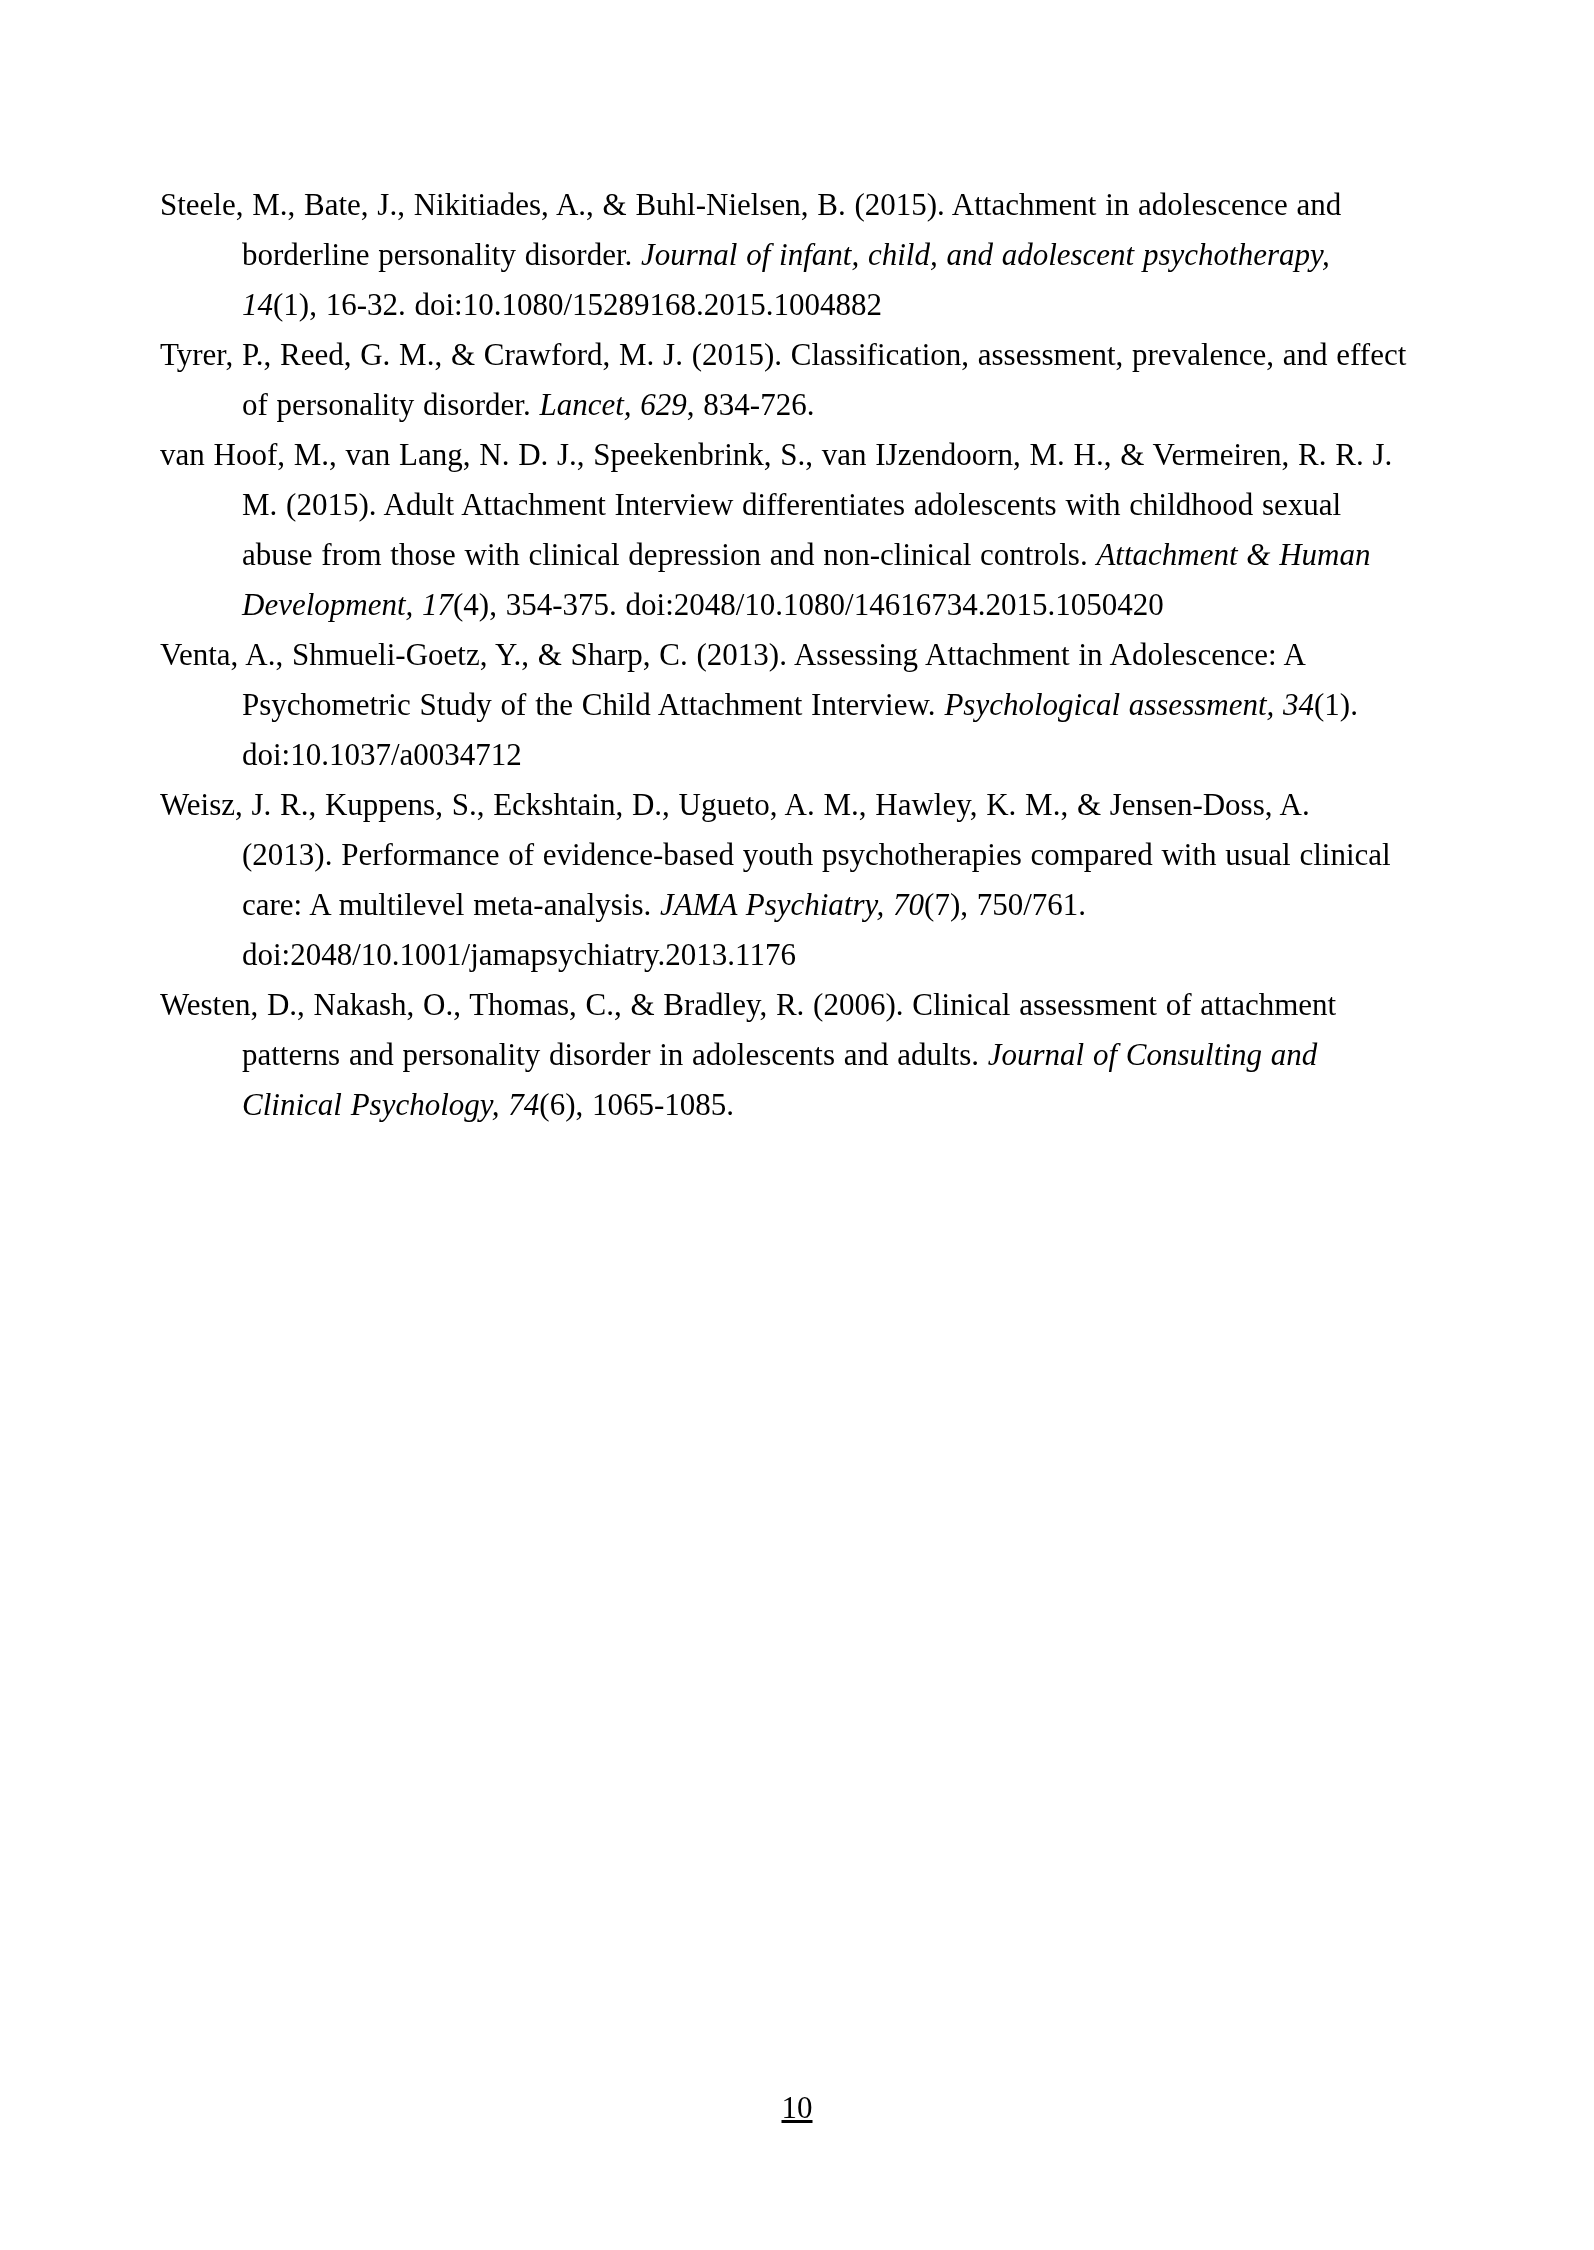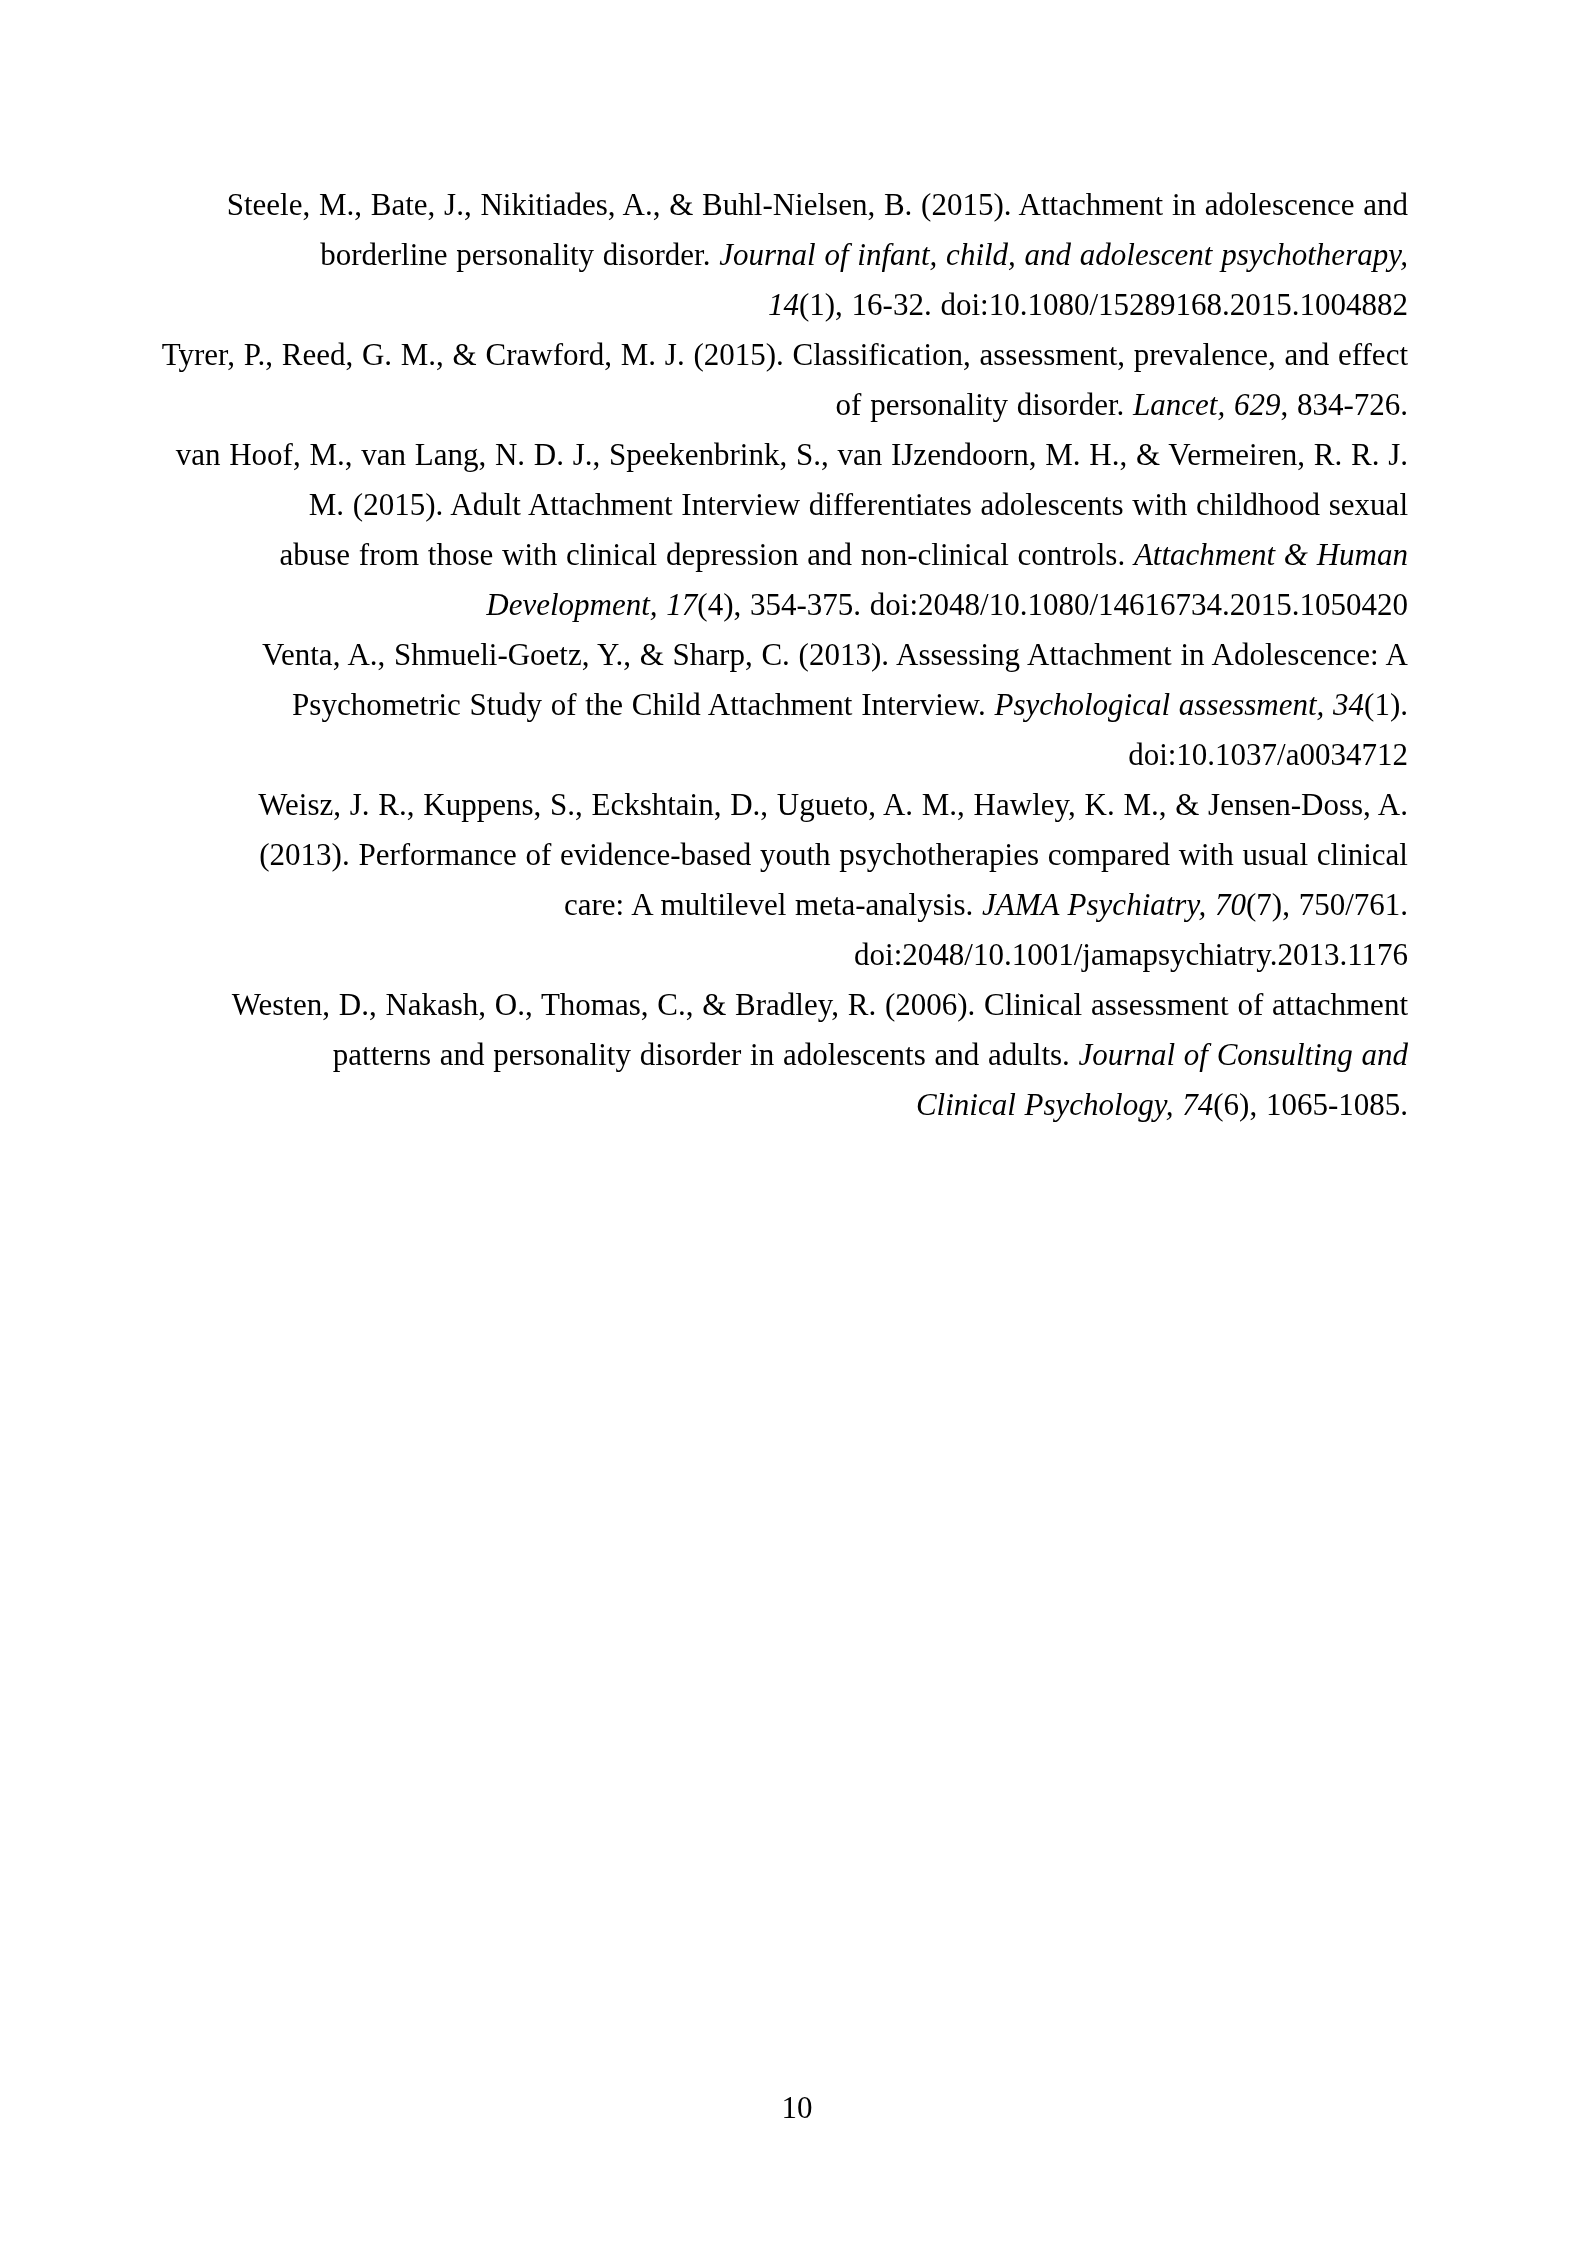--- a/index.html
+++ b/index.html
@@ -15,40 +15,41 @@
     color: #000000;
     font-family: "Liberation Serif", "DejaVu Serif", serif;
     font-size: 31px;
     overflow: hidden;
   }
   .references {
     position: absolute;
     left: 160px;
     top: 180px;
     width: 1248px;
-    text-align: right;
+    text-align: left;
   }
   .reference {
     margin: 0;
     padding-left: 82px;
     text-indent: -82px;
     line-height: 50px;
     word-spacing: 1px;
   }
   .reference em {
     font-style: italic;
   }
   .page-number {
     position: absolute;
     left: 0;
     top: 2088px;
     width: 1594px;
     text-align: center;
     line-height: 40px;
     font-size: 31px;
+    text-decoration: underline;
   }
 </style>
 </head>
 <body>
 
 <div class="page">
   <div class="references" id="references-list">
       <p class="reference"><span>Steele, M., Bate, J., Nikitiades, A., &amp; Buhl-Nielsen, B. (2015). Attachment in adolescence and borderline personality disorder. </span><em>Journal of infant, child, and adolescent psychotherapy, 14</em><span>(1), 16-32. doi:10.1080/15289168.2015.1004882</span></p>
       <p class="reference"><span>Tyrer, P., Reed, G. M., &amp; Crawford, M. J. (2015). Classification, assessment, prevalence, and effect of personality disorder. </span><em>Lancet, 629</em><span>, 834-726.</span></p>
       <p class="reference"><span>van Hoof, M., van Lang, N. D. J., Speekenbrink, S., van IJzendoorn, M. H., &amp; Vermeiren, R. R. J. M. (2015). Adult Attachment Interview differentiates adolescents with childhood sexual abuse from those with clinical depression and non-clinical controls. </span><em>Attachment &amp; Human Development, 17</em><span>(4), 354-375. doi:2048/10.1080/14616734.2015.1050420</span></p>

